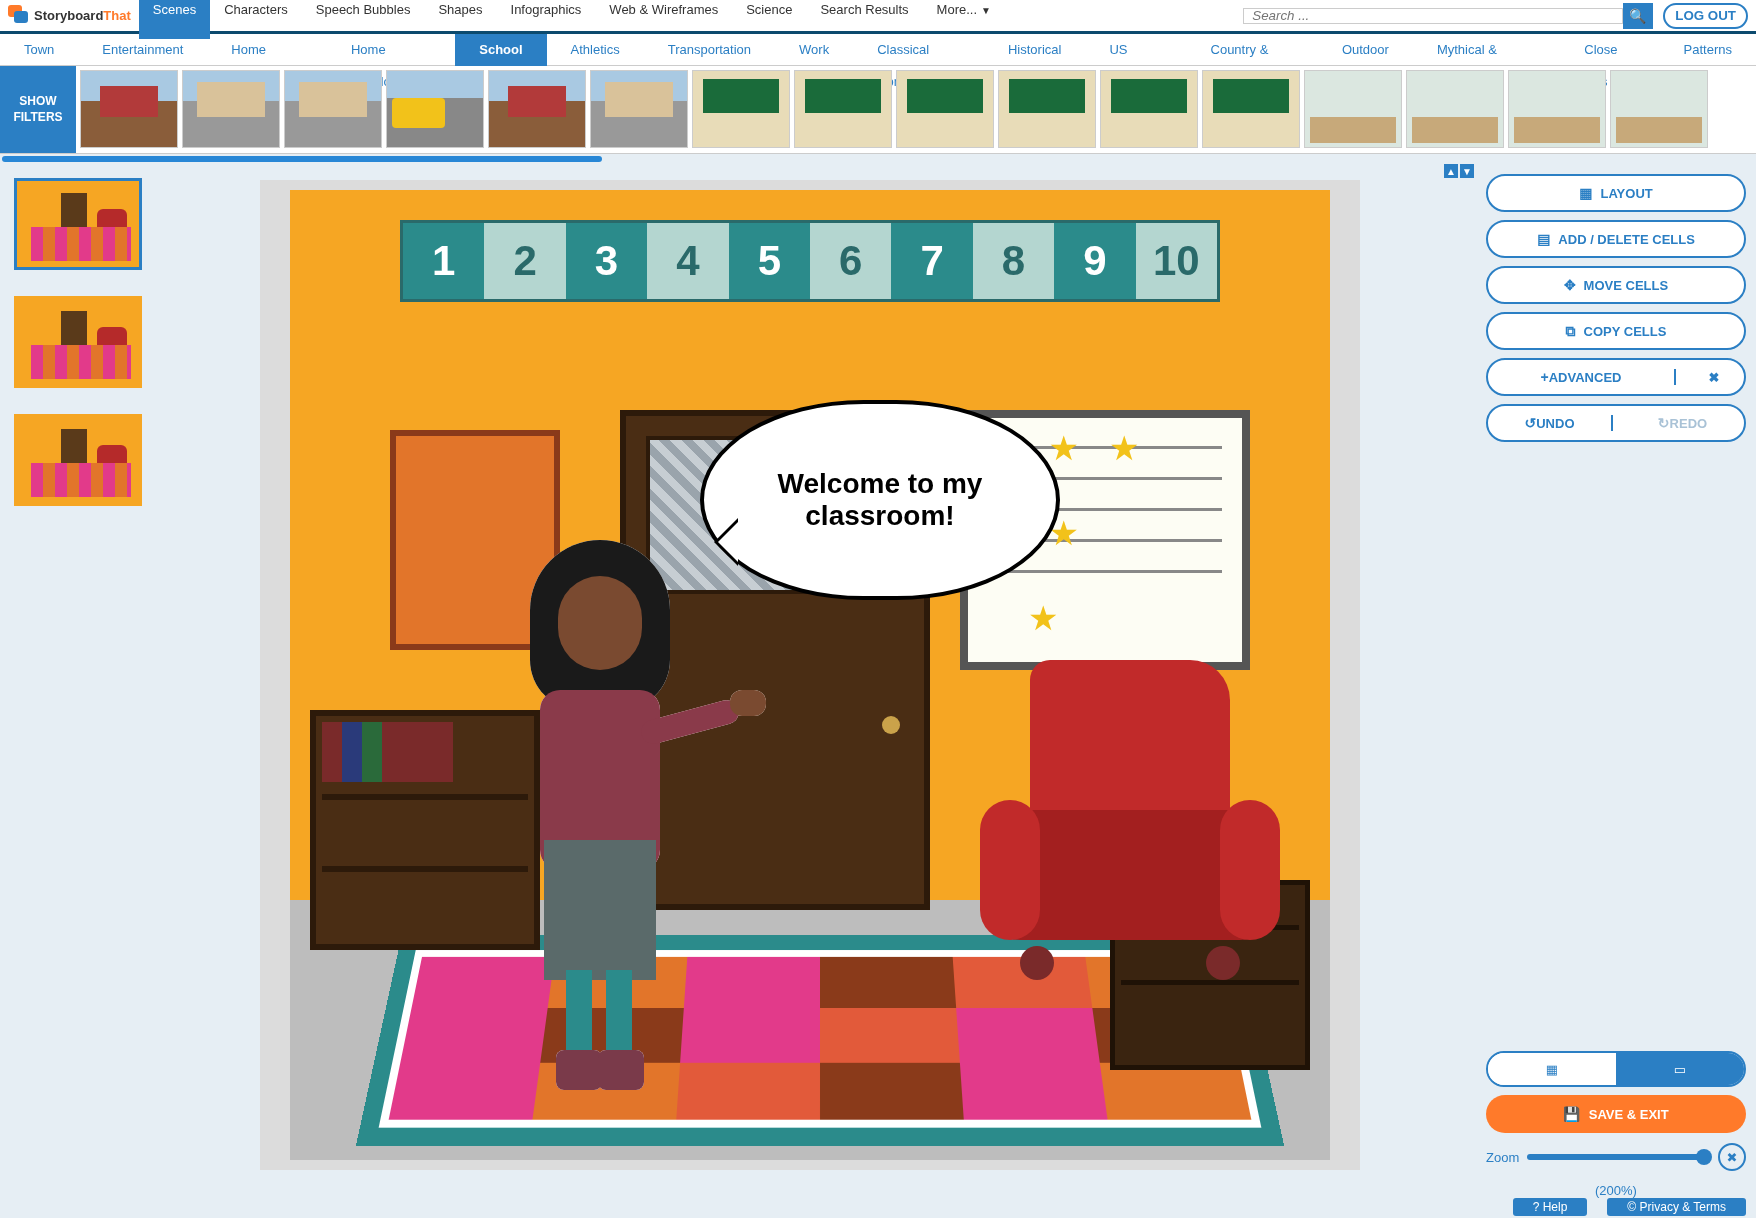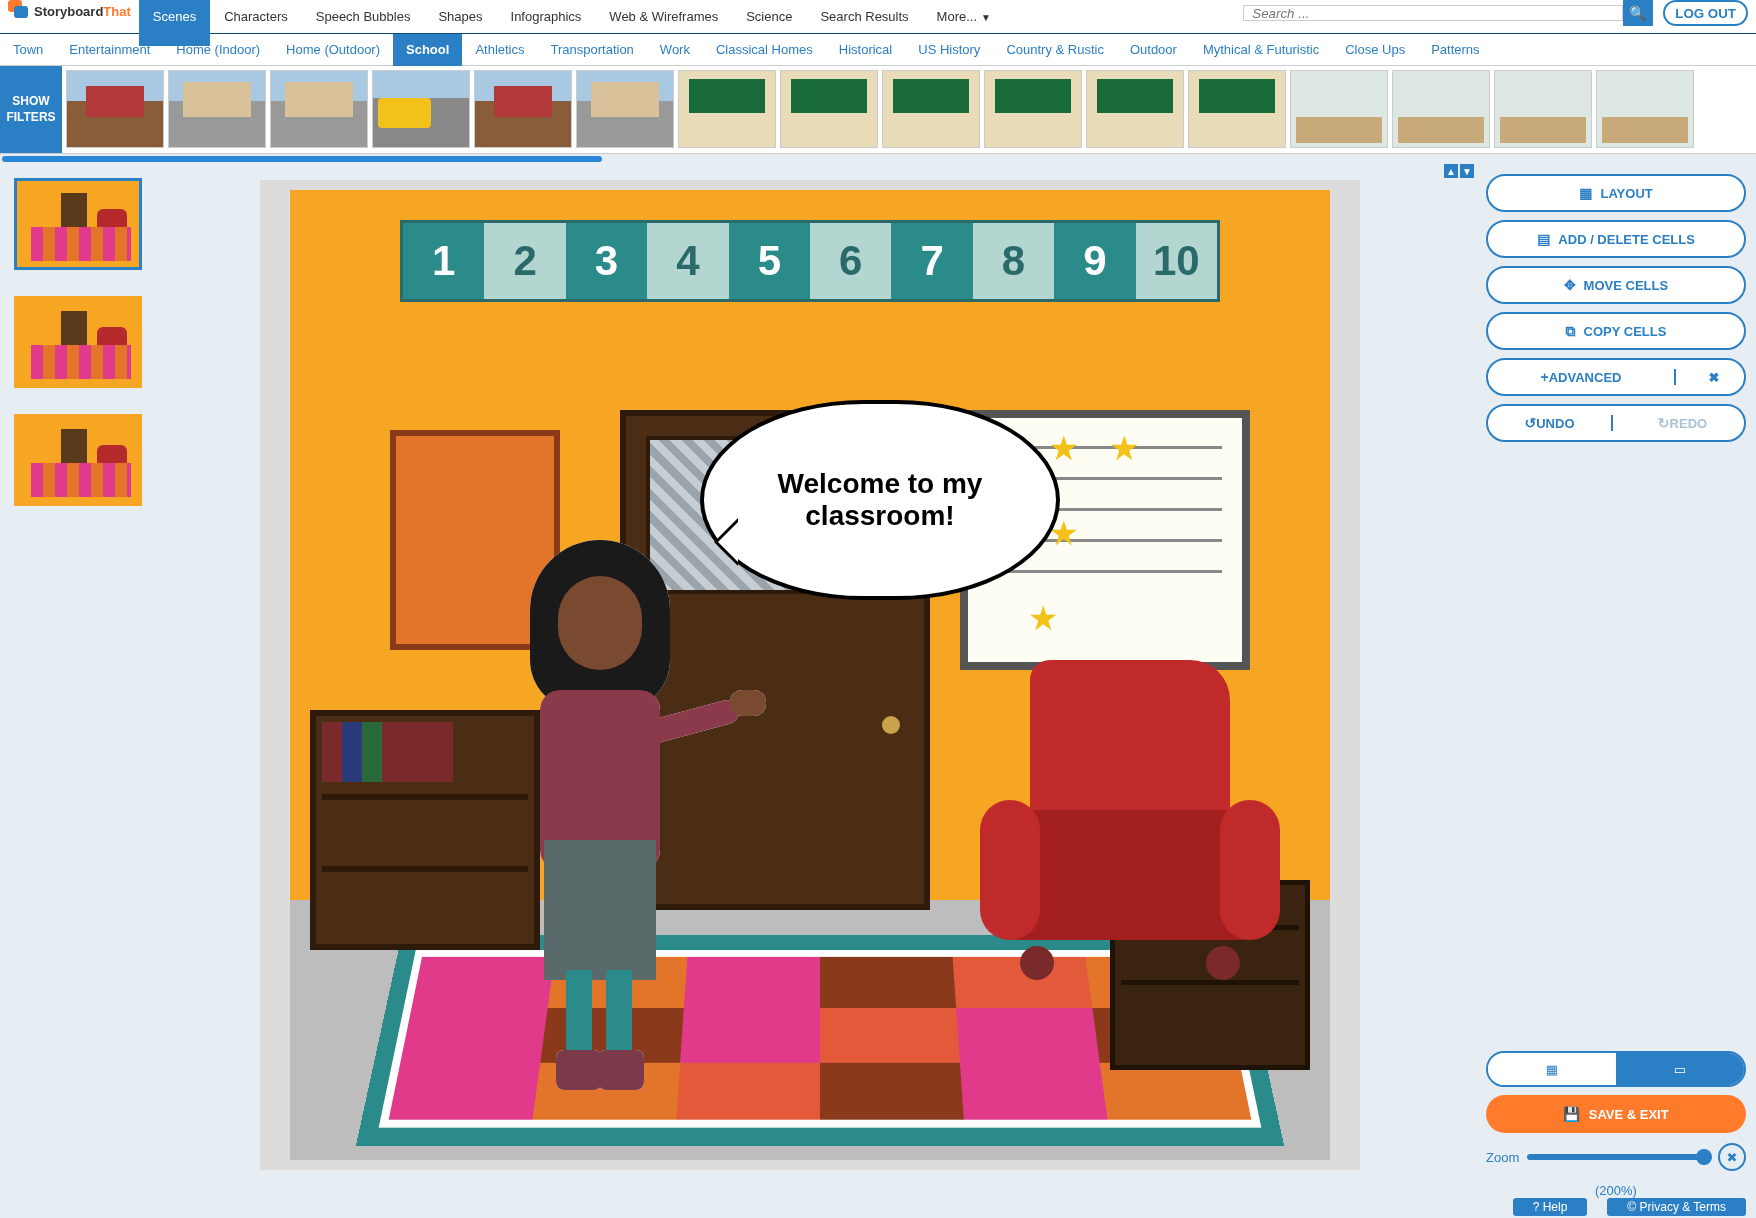--- a/index.html
+++ b/index.html
@@ -1,41 +1,41 @@
 <!DOCTYPE html>
 <html><head>
 <meta charset="utf-8">
 <style>
 * { box-sizing: border-box; margin: 0; padding: 0; }
 body { font-family: Arial, Helvetica, sans-serif; font-size: 13px; background: #e6eef4; width: 1756px; height: 1218px; overflow: hidden; }
 
 
-.topbar { display: flex; align-items: flex-start; height: 34px; background: #fff; border-bottom: 1px solid #0c4a6e; }
+.topbar { display: flex; align-items: center; height: 34px; background: #fff; border-bottom: 3px solid #0c4a6e; }
 .logo { display: flex; align-items: center; padding: 0 8px; font-weight: bold; color: #333; }
 .logo-mark { width: 22px; height: 22px; margin-right: 4px; position: relative; }
 .logo-mark::before { content:""; position:absolute; width:14px; height:12px; background:#ff7a2a; border-radius:3px; left:0; top:0;}
 .logo-mark::after { content:""; position:absolute; width:14px; height:12px; background:#2b7fc4; border-radius:3px; left:6px; top:6px;}
 .logo .that { color:#ff7a2a; }
 .nav-tabs { display:flex; }
 .nav-tab { padding: 0 14px; height: 46px; line-height: 34px; color: #333; cursor: pointer; }
 .nav-tab.active { background:#2b7fc4; color:#fff; }
 .nav-tab .caret { margin-left:4px; font-size:10px; }
 .search-wrap { margin-left:auto; display:flex; align-items:center; padding-right:8px; }
 .search-wrap input { width: 380px; height:16px; border:1px solid #ccc; padding:0 8px; font-style:italic; color:#888; }
 .search-btn { width:30px; height:26px; background:#2b7fc4; color:#fff; display:flex; align-items:center; justify-content:center; border:none; cursor:pointer; }
 .logout-btn { margin-left:10px; height:26px; padding:0 10px; border:2px solid #2b7fc4; border-radius:14px; color:#2b7fc4; background:#fff; font-weight:bold; cursor:pointer; }
 
 
 .cat-row { display:flex; align-items:center; height:32px; background:#fff; border-bottom:1px solid #ccc; }
-.cat-item { padding:0 13px; height:32px; line-height:32px; color:#2b7fc4; cursor:pointer; }
+.cat-item { padding:0 24px; height:32px; line-height:32px; color:#2b7fc4; cursor:pointer; }
 .cat-item.active { background:#2b7fc4; color:#fff; font-weight:bold; }
 
 
 .asset-strip { display:flex; height:88px; background:#fff; border-bottom:1px solid #ccc; }
-.filters-btn { width:62px; background:#2b7fc4; color:#fff; display:flex; flex-direction:column; align-items:center; justify-content:center; font-weight:bold; font-size:12px; cursor:pointer; padding:4px; text-align:center; line-height:1.3;}
+.filters-btn { width:76px; background:#2b7fc4; color:#fff; display:flex; flex-direction:column; align-items:center; justify-content:center; font-weight:bold; font-size:12px; cursor:pointer; padding:4px; text-align:center; line-height:1.3;}
 .thumbs { display:flex; gap:4px; padding:4px; overflow:hidden; }
 .thumb { width:98px; height:78px; border:1px solid #ccc; cursor:pointer; background:#ddd; position:relative; overflow:hidden;}
 .thumb.t-school-a { background:linear-gradient(#a9c9e2 0 40%, #8a5d3a 40% 100%); }
 .thumb.t-school-a::after { content:""; position:absolute; left:20%; top:20%; width:60%; height:40%; background:#b23a3a; }
 .thumb.t-school-b { background:linear-gradient(#a9c9e2 0 40%, #999 40% 100%); }
 .thumb.t-school-b::after { content:""; position:absolute; left:15%; top:15%; width:70%; height:45%; background:#d9c29a; }
 .thumb.t-bus { background:linear-gradient(#a9c9e2 0 35%, #888 35% 100%); }
 .thumb.t-bus::after { content:""; position:absolute; left:5%; top:35%; width:55%; height:40%; background:#f2c21a; border-radius:4px;}
 .thumb.t-class { background:#e8dcb8; }
 .thumb.t-class::before { content:""; position:absolute; left:10%; top:10%; width:80%; height:45%; background:#1a6b3a; }

